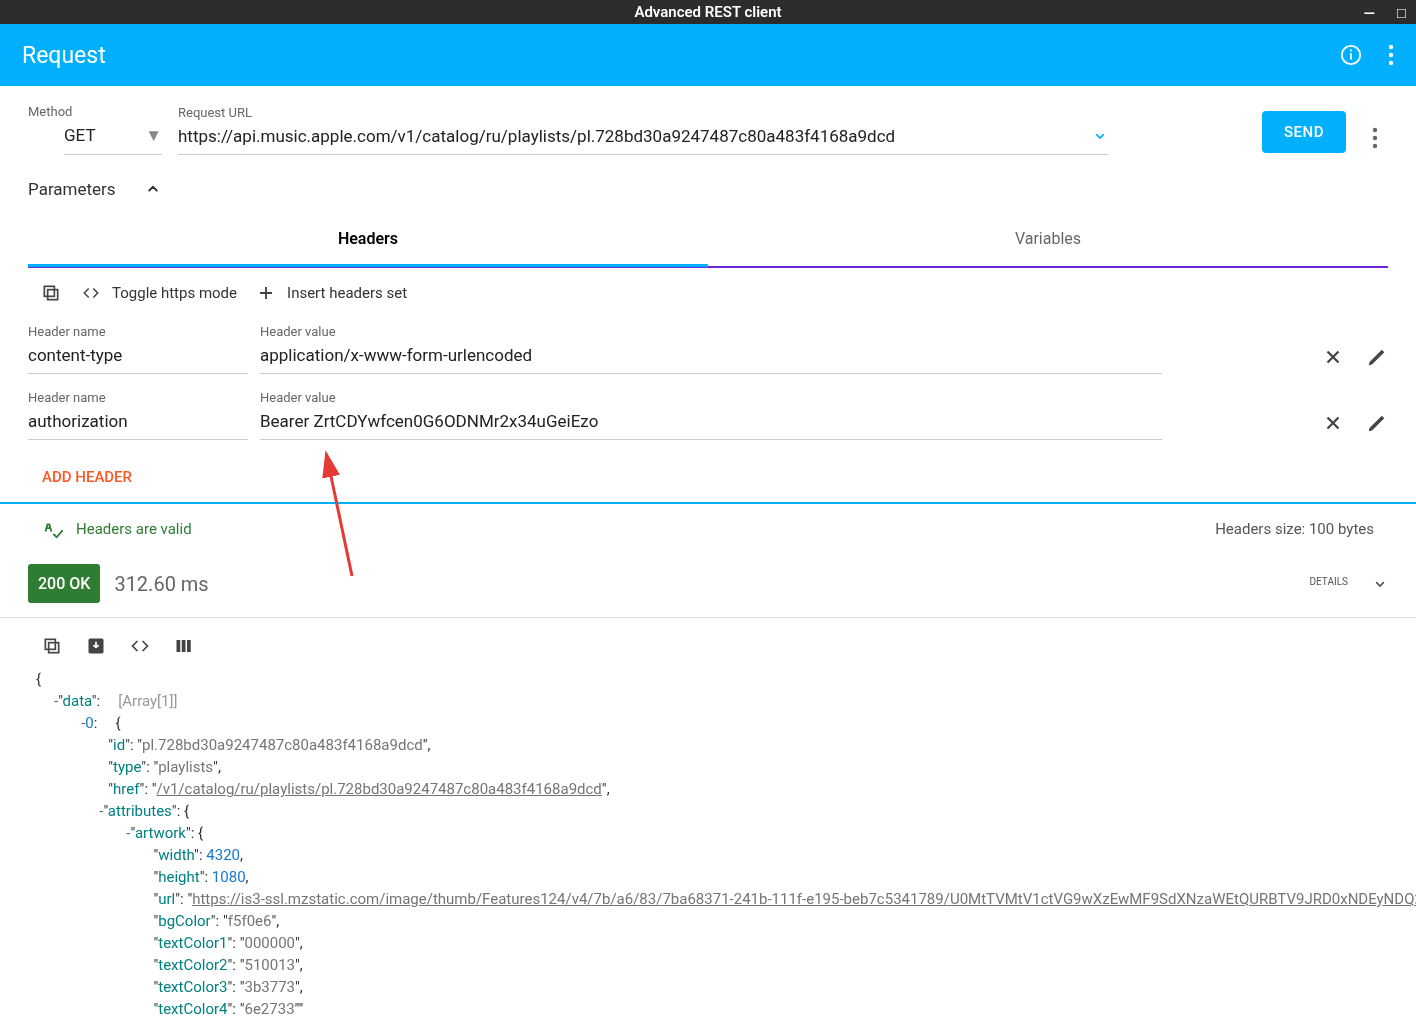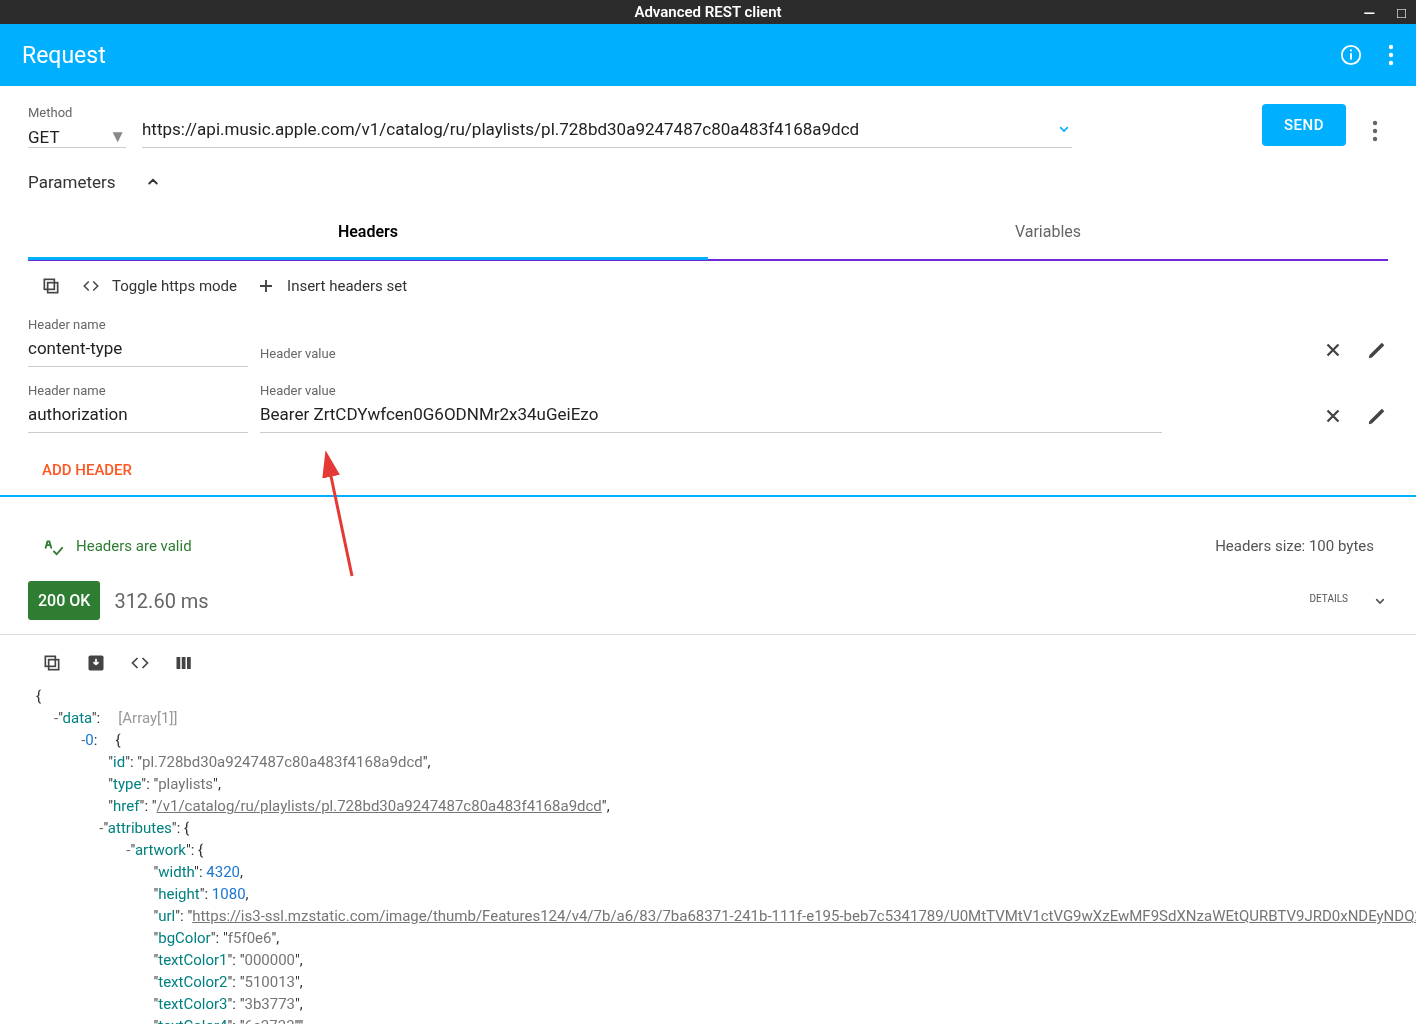--- a/index.html
+++ b/index.html
@@ -13,21 +13,21 @@
 
 .blueheader { background: #00b0ff; color: #fff; height: 62px; display: flex; align-items: center; padding: 0 22px; justify-content: space-between; }
 .blueheader .title { font-size: 23px; font-weight: 400; }
 .blueheader .rightico { display: flex; gap: 26px; align-items: center; }
 .blueheader .rightico svg { fill: #fff; }
 
 
 .reqbar { padding: 18px 28px 0 28px; display: flex; align-items: flex-end; gap: 16px; }
 .reqbar .field { display: flex; flex-direction: column; }
 .reqbar .lbl { font-size: 13px; color: #666; margin-bottom: 6px; }
-.reqbar .method { width: 98px; font-size: 17px; color: #222; border: none; border-bottom: 1px solid #ccc; padding-bottom: 0; background: transparent; display: flex; align-items: flex-end; justify-content: space-between; }
+.reqbar .method { width: 98px; font-size: 17px; color: #222; border: none; border-bottom: 1px solid #ccc; padding-bottom: 8px; background: transparent; display: flex; align-items: flex-start; justify-content: space-between; margin-left: 36px; }
 .reqbar .url { width: 930px; font-size: 17px; color: #222; border: none; border-bottom: 1px solid #ccc; padding-bottom: 8px; background: transparent; display: flex; align-items: center; justify-content: space-between; }
 .reqbar .urltxt { flex: 1; }
 .reqbar .caret { color: #00b0ff; font-size: 14px; }
 .sendbtn { background: #00b0ff; color: #fff; border: none; padding: 12px 22px; border-radius: 4px; font-size: 15px; font-weight: 500; letter-spacing: .5px; margin-bottom: 2px; }
 .vdots { color: #666; font-size: 22px; padding: 0 10px; margin-bottom: 6px; }
 
 
 .params { padding: 24px 28px 14px 28px; display: flex; align-items: center; gap: 28px; font-size: 17px; color: #333; }
 .params svg { fill: #333; }
 
@@ -47,21 +47,21 @@
 .hrow .col { display: flex; flex-direction: column; justify-content: flex-end; }
 .hrow .col .lbl { font-size: 13px; color: #666; margin-bottom: 6px; }
 .hrow .col .val { font-size: 17px; color: #222; border-bottom: 1px solid #ccc; padding-bottom: 8px; }
 .hrow .name { width: 220px; }
 .hrow .value { width: 902px; }
 .hrow .actions { margin-left: auto; display: flex; gap: 22px; align-items: center; color: #444; padding-bottom: 6px; }
 .hrow .actions svg { width: 22px; height: 22px; }
 
 .addheader { color: #ff5722; font-size: 15px; font-weight: 500; padding: 18px 42px 16px 42px; border-bottom: 2px solid #00b0ff; }
 
-.validrow { display: flex; align-items: center; justify-content: space-between; padding: 14px 42px; color: #2e7d32; font-size: 15px; margin-top: 24px; }
+.validrow { display: flex; align-items: center; justify-content: space-between; padding: 14px 42px; color: #2e7d32; font-size: 15px; }
 .validrow .left { display: flex; align-items: center; gap: 12px; }
 .validrow .right { color: #555; }
 .validrow svg { fill: #2e7d32; }
 
 .statusrow { display: flex; align-items: center; padding: 10px 28px 14px 28px; border-bottom: 1px solid #ddd; }
 .statusbadge { background: #2e7d32; color: #fff; padding: 10px 10px; border-radius: 3px; font-size: 16px; font-weight: 500; margin-right: 14px; }
 .timing { color: #666; font-size: 20px; }
 .details { margin-left: auto; color: #555; font-size: 10px; display: flex; align-items: flex-start; gap: 24px; }
 
 .resptoolbar { display: flex; gap: 20px; padding: 16px 40px 6px 40px; color: #444; align-items: center; }
@@ -117,20 +117,21 @@
 
 <div class="reqbar">
   <div class="field">
     <div class="lbl">Method</div>
     <div class="method">
       <span>GET</span>
       <span style="color:#888">▼</span>
     </div>
   </div>
   <div class="field" style="flex:1">
+    <div class="lbl">Request URL</div>
     <div class="url">
       <span class="urltxt">https://api.music.apple.com/v1/catalog/ru/playlists/pl.728bd30a9247487c80a483f4168a9dcd</span>
       <span class="caret">
         <svg width="16" height="16" viewBox="0 0 24 24">
             <path d="M7 10l5 5 5-5" stroke="#00b0ff" stroke-width="2.5" fill="none" stroke-linecap="round"></path>
           </svg>
       </span>
     </div>
   </div>
   <button class="sendbtn">SEND</button>
@@ -182,20 +183,21 @@
   </div>
 </div>
 
 <div class="hrow">
   <div class="col name">
     <div class="lbl">Header name</div>
     <div class="val">content-type</div>
   </div>
   <div class="col value">
     <div class="lbl">Header value</div>
+    <div class="val">application/x-www-form-urlencoded</div>
   </div>
   <div class="actions">
     <span>
         <svg viewBox="0 0 24 24">
           <path d="M6 6l12 12M18 6L6 18" stroke="#444" stroke-width="2.5"></path>
         </svg>
       </span>
     <span>
         <svg viewBox="0 0 24 24">
           <path d="M3 21l3.5-.8L20 6.7 17.3 4 3.8 17.5 3 21z" fill="#444"></path>

